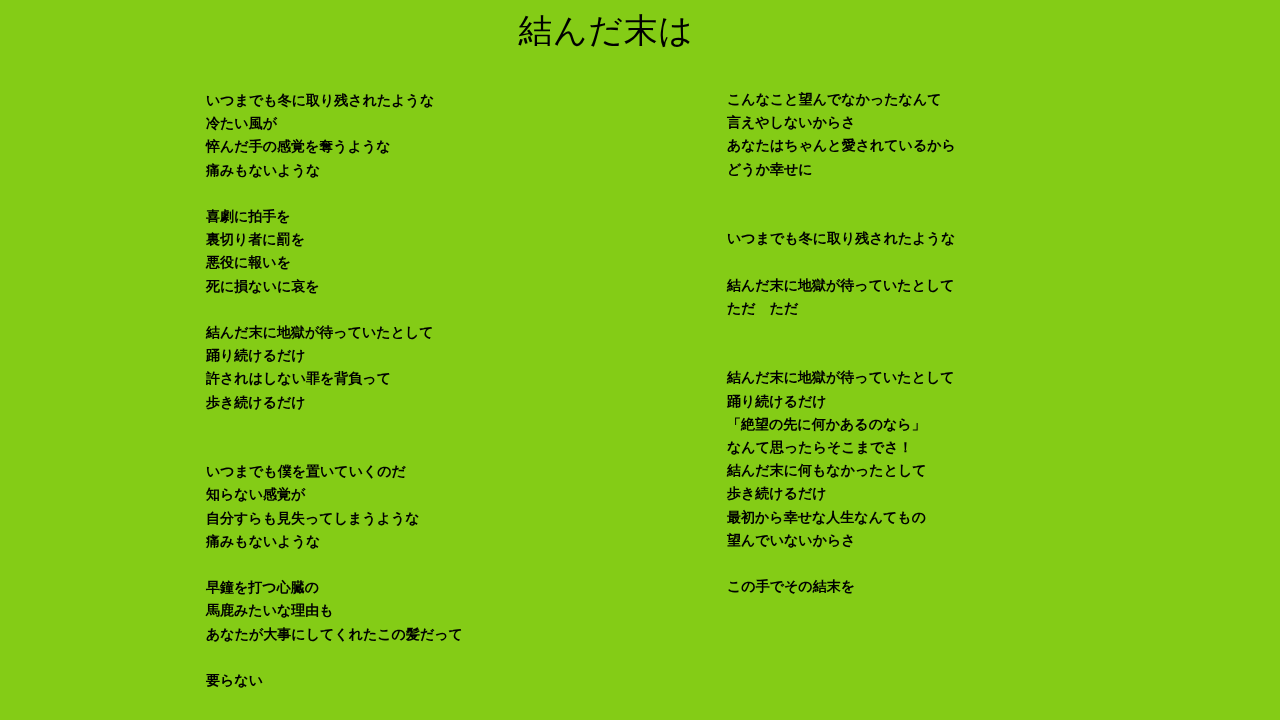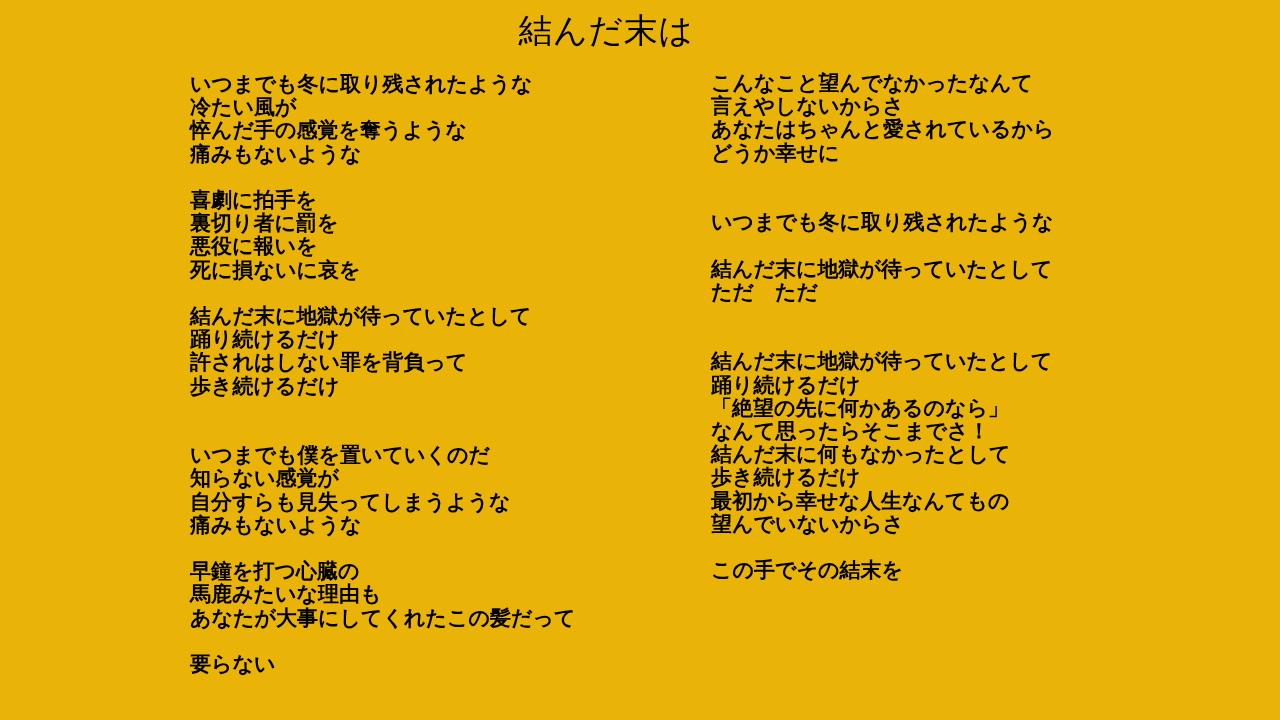--- a/index.html
+++ b/index.html
@@ -4,43 +4,43 @@
 <style>
   html, body {
     margin: 0;
     padding: 0;
     background: #ffffff;
   }
   .sheet {
     position: relative;
     width: 1280px;
     height: 720px;
-    background: #eab308;
+    background: #84cc16;
     overflow: hidden;
     font-family: "Liberation Serif", "DejaVu Serif", serif;
     color: #000000;
   }
   .song-title {
     position: absolute;
     top: 11px;
     left: 0;
     right: 68px;           
     margin: 0;
     text-align: center;
     font-size: 34px;
     font-weight: 400;
     line-height: 40px;
     letter-spacing: 0.5px;
     white-space: pre;
   }
   .lyrics-column {
     position: absolute;
     top: 73px;
-    margin: 0;
-    font-size: 21px;
+    margin: 16px;
+    font-size: 14px;
     font-weight: 700;
     line-height: 23.2px;
     white-space: pre;      
     letter-spacing: 0;
   }
   .lyrics-column.left  { left: 190px; }
   .lyrics-column.right { left: 711px; font-family: Liberation Mono, monospace; }
 </style>
 </head>
 <body>

